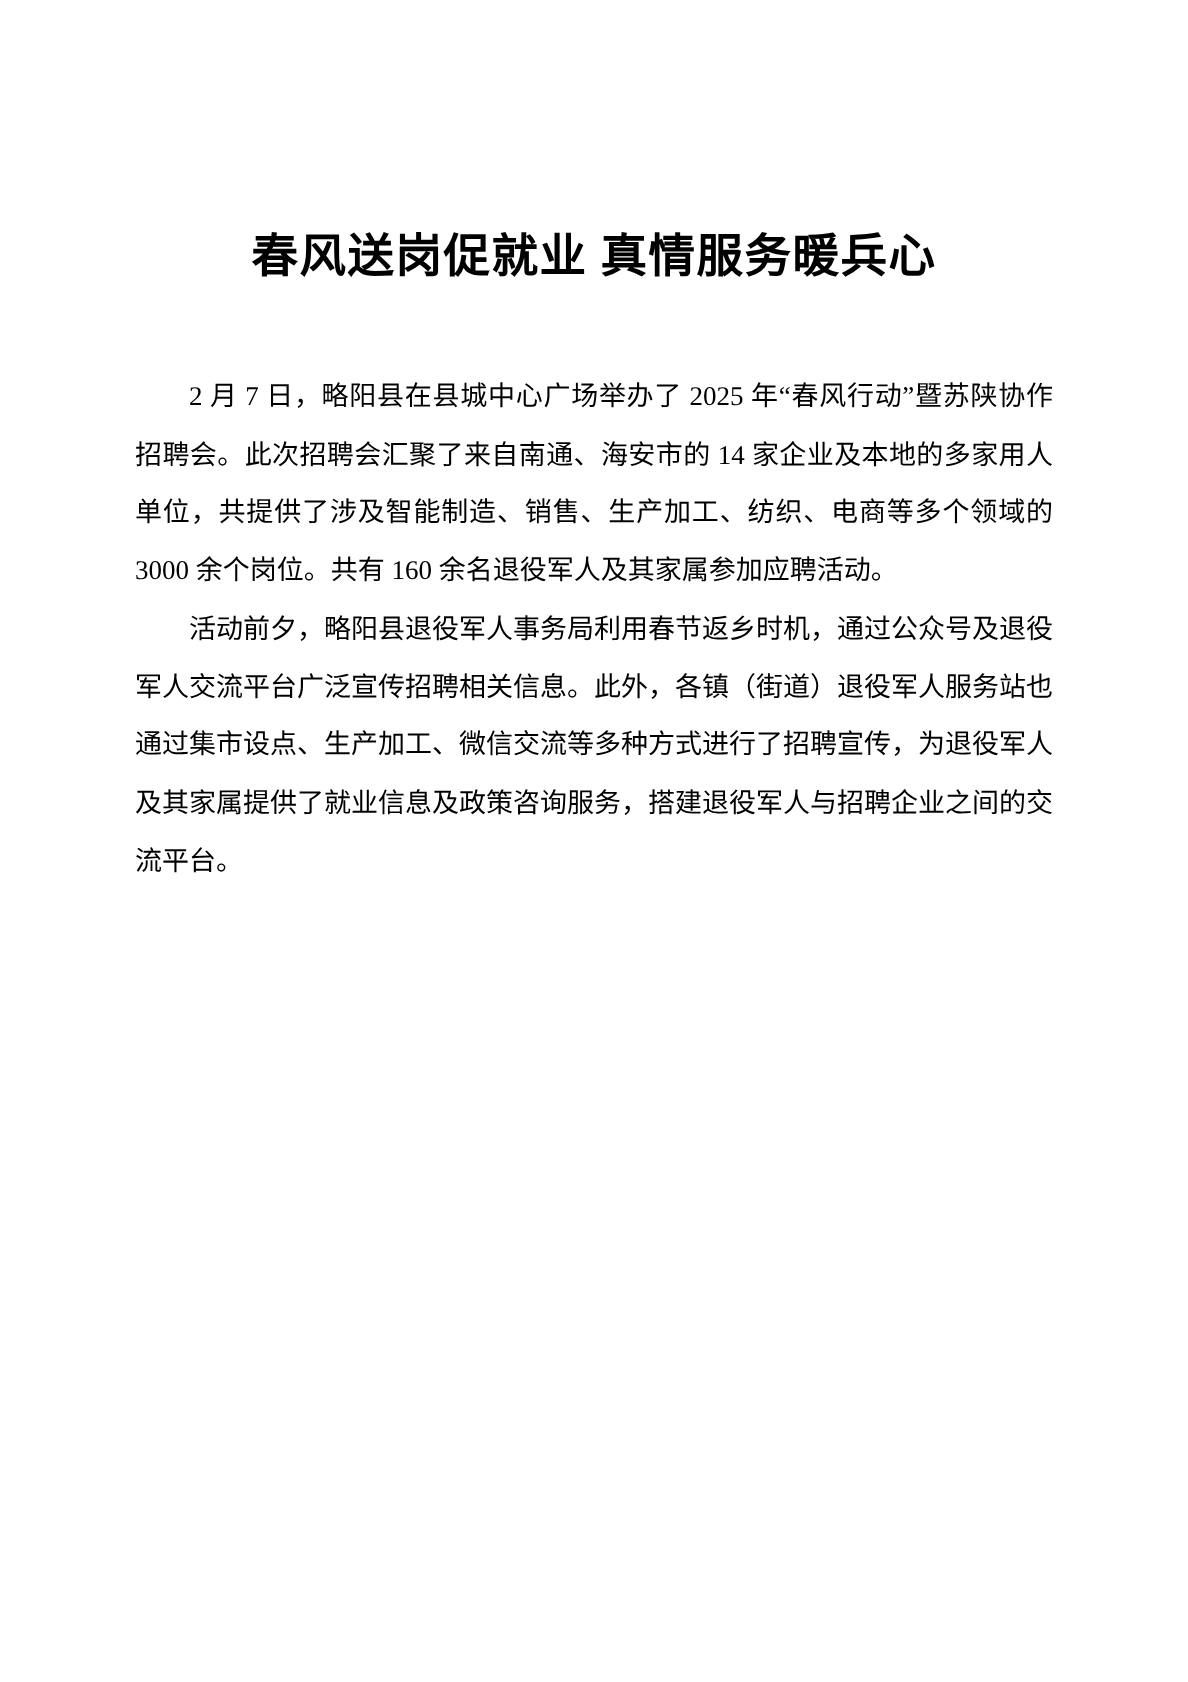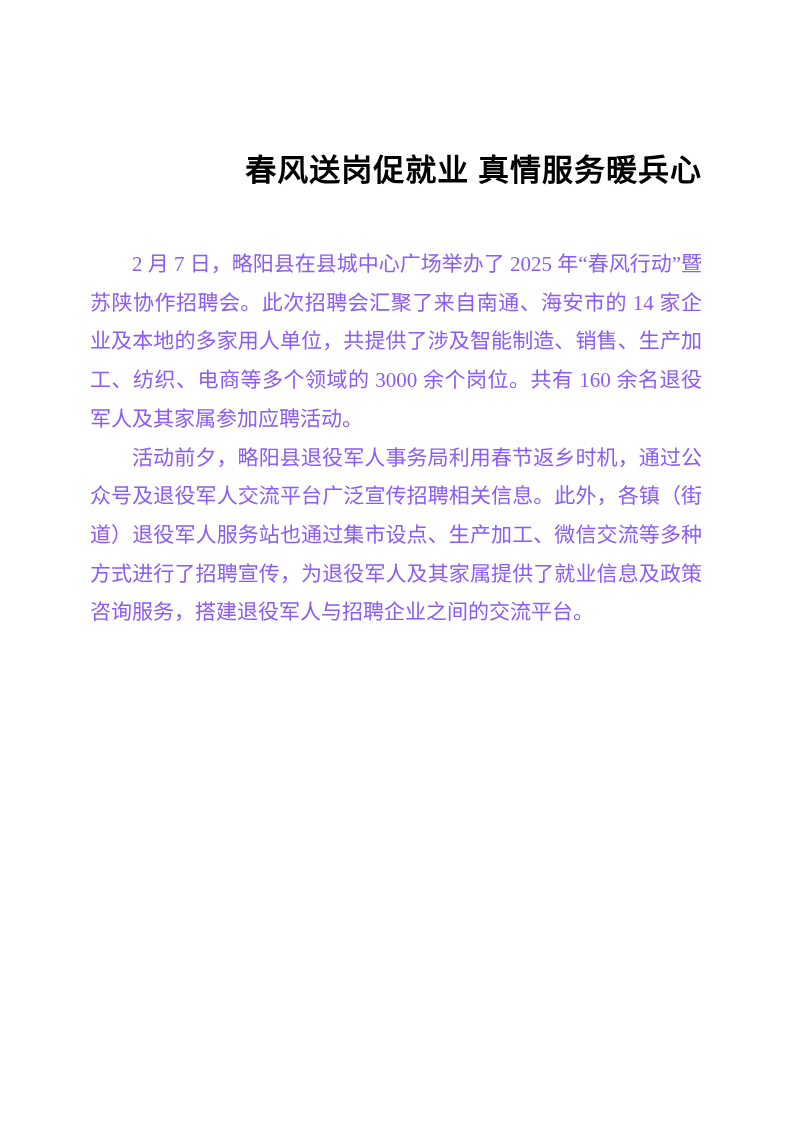--- a/index.html
+++ b/index.html
@@ -17,34 +17,34 @@
     padding: 150px 90px 0 90px;
     overflow: hidden;
     color: #000000;
   }
   .doc-title {
     margin: 0 0 53px 0;
     font-family: "Liberation Serif", "DejaVu Serif", serif;
     font-size: 31px;
     font-weight: bold;
     line-height: 42px;
-    text-align: right;
+    text-align: center;
     letter-spacing: 1px;
     color: #000000;
     white-space: pre-wrap;
   }
   .doc-body p {
     margin: 0;
     font-family: "Liberation Serif", "DejaVu Serif", serif;
-    font-size: 21px;
+    font-size: 18px;
     line-height: 38.7px;
     text-align: justify;
     text-justify: inter-ideograph;
     text-indent: 2em;
-    color: #8b5cf6;
+    color: #000000;
   }
 </style>
 </head>
 <body>
 
 <div class="page">
   <h1 class="doc-title">春风送岗促就业 真情服务暖兵心</h1>
 
   <div class="doc-body">
     <p>2 月 7 日，略阳县在县城中心广场举办了 2025 年“春风行动”暨苏陕协作招聘会。此次招聘会汇聚了来自南通、海安市的 14 家企业及本地的多家用人单位，共提供了涉及智能制造、销售、生产加工、纺织、电商等多个领域的 3000 余个岗位。共有 160 余名退役军人及其家属参加应聘活动。</p>

